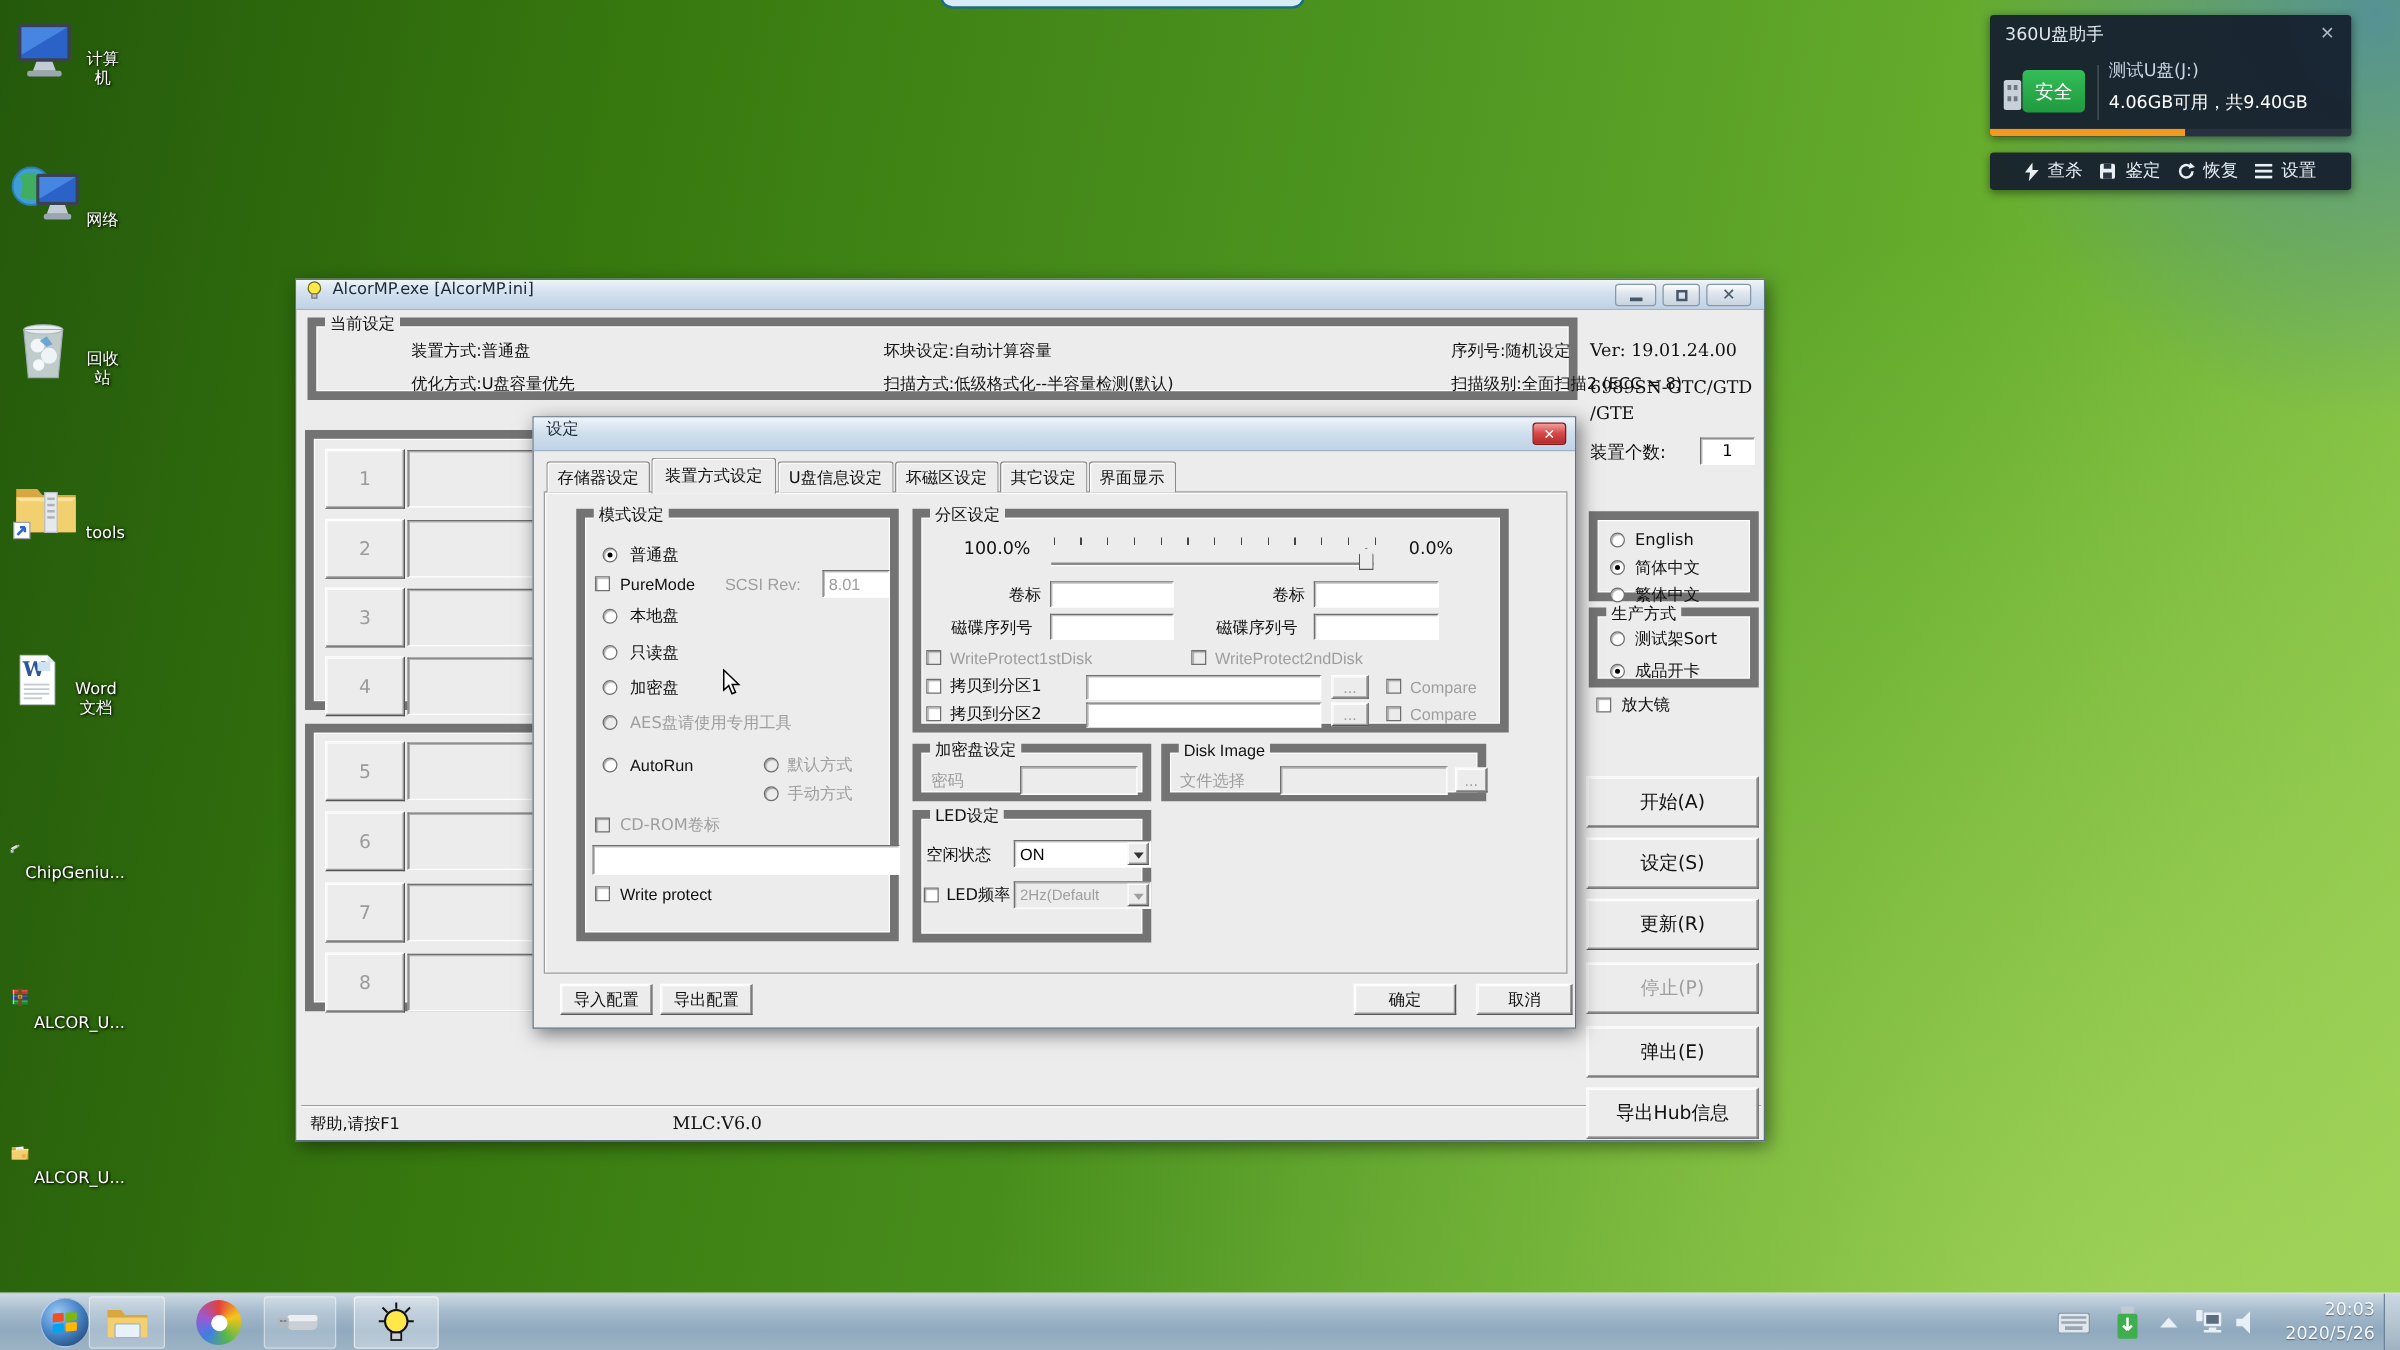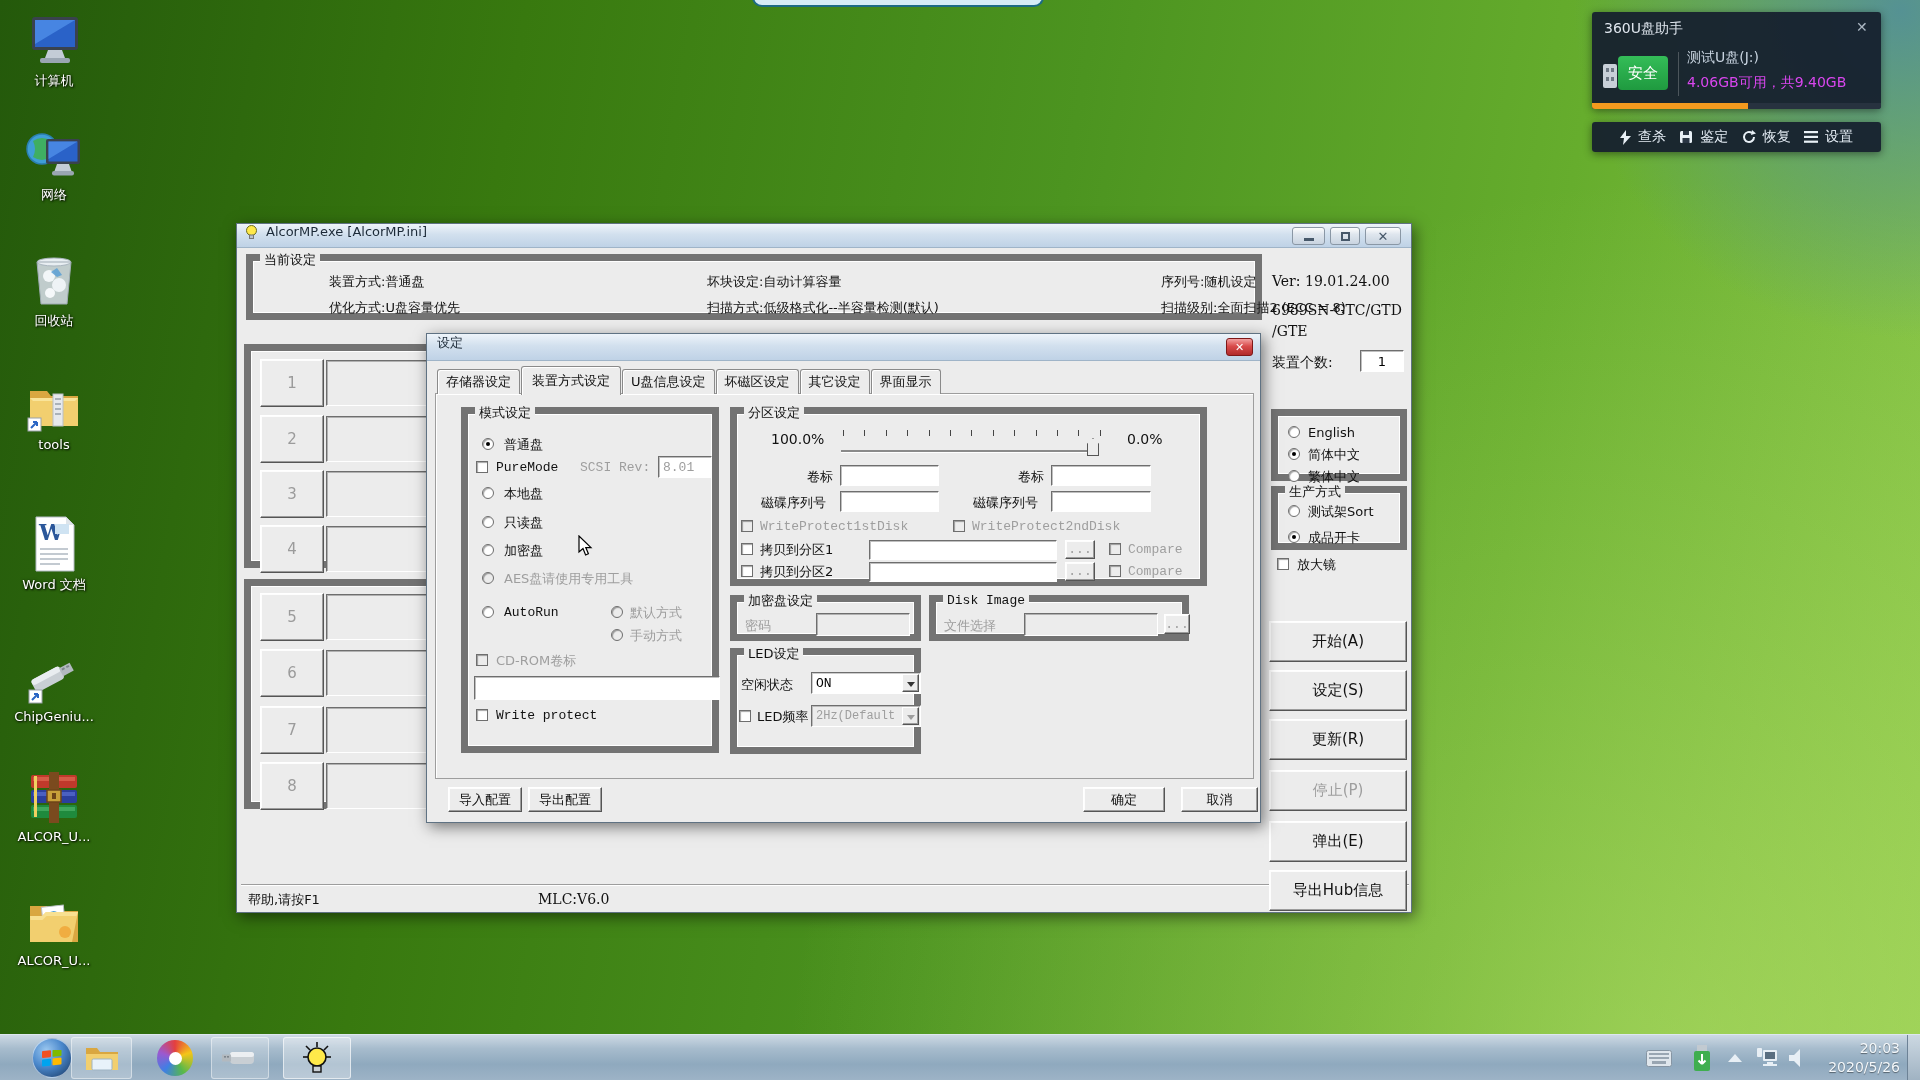--- a/index.html
+++ b/index.html
@@ -8,21 +8,21 @@
     position:relative;
     font-family:"DejaVu Sans",sans-serif;
     background:
       radial-gradient(circle at 99% 1%, rgba(78,138,162,.85) 0%, rgba(78,138,162,0) 15%),
       radial-gradient(circle at 88% 100%, rgba(200,235,120,.45) 0%, rgba(200,235,120,0) 45%),
       linear-gradient(100deg,#24590b 0%,#38790f 25%,#4c9420 52%,#66ad2d 76%,#8cc84a 100%);
   }
   .w{position:absolute}
   .lbl{position:absolute;font-size:13px;line-height:15px;white-space:nowrap;color:#111}
   .dis{color:#9e9e9e !important}
-  .mono{font-family:Liberation Mono, monospace}
+  .mono{font-family:Liberation Sans, sans-serif}
   
   .btn{background:#ececec;border:1px solid;border-color:#fff #555 #555 #fff;box-shadow:inset -1px -1px 0 #9c9c9c,inset 1px 1px 0 #fdfdfd;
        display:flex;align-items:center;justify-content:center;font-size:13px;color:#111;cursor:default;white-space:nowrap}
   .tb{background:#fff;border:1px solid;border-color:#6e6e6e #fff #fff #6e6e6e;box-shadow:inset 1px 1px 0 rgba(0,0,0,.25);font-size:13px;display:flex;align-items:center;padding:0 4px;overflow:hidden;white-space:nowrap}
   .tb.off{background:#ececec;color:#9e9e9e}
   .grp{border:7px solid #737373;box-shadow:inset 1px 1px 0 #fff,inset -1px -1px 0 #fff}
   .lg{position:absolute;top:-9px;left:7px;background:#ececec;padding:0 4px;font-size:13px;line-height:16px;white-space:nowrap;color:#111}
   .radio{width:12px;height:12px;border-radius:50%;background:#fff;border:1px solid #6e6e6e;box-shadow:inset 1px 1px 1px rgba(0,0,0,.35);position:absolute}
   .radio.on::after{content:"";position:absolute;left:3px;top:3px;width:4px;height:4px;border-radius:50%;background:#000}
   .radio.off2{background:#ececec}
@@ -31,21 +31,21 @@
   .dd{position:absolute;background:#fff;border:1px solid;border-color:#6e6e6e #fff #fff #6e6e6e;box-shadow:inset 1px 1px 0 rgba(0,0,0,.2);display:flex;align-items:center;font-size:13px;padding-left:4px;overflow:hidden}
   .dd .arr{position:absolute;right:1px;top:1px;bottom:1px;width:17px;background:#ececec;border:1px solid;border-color:#fff #555 #555 #fff;box-shadow:inset -1px -1px 0 #9c9c9c}
   .dd .arr::after{content:"";position:absolute;left:4px;top:7px;border:4px solid transparent;border-top:5px solid #333}
   .dd.off{background:#ececec;color:#9e9e9e}
   .dd.off .arr::after{border-top-color:#9e9e9e}
   
   .winframe{background:#ececec;border:1px solid #5f7283;box-shadow:3px 4px 14px rgba(0,0,0,.5)}
   .tbar{position:absolute;left:0;top:0;right:0;background:linear-gradient(#eef4fa,#d2e0ee 45%,#bfd2e6);border-bottom:1px solid #9fb4c8;display:flex;align-items:flex-start}
   .capbtn{background:linear-gradient(#fdfdfd,#dfe6ee 40%,#c9d4e0);border:1px solid #8a97a5;border-radius:3px;display:flex;align-items:center;justify-content:center;color:#47586a}
   
-  .dicon{position:absolute;left:8px;width:92px;display:flex;flex-direction:column;align-items:center;gap:3px;cursor:default}
+  .dicon{position:absolute;left:8px;width:92px;display:flex;flex-direction:row;align-items:flex-end;gap:3px;cursor:default}
   .dicon .cap{font-size:13px;color:#fff;text-shadow:1px 1px 2px rgba(0,0,0,.9),0 0 3px rgba(0,0,0,.6);text-align:center;line-height:15px}
   
   .tabs{position:absolute;display:flex;align-items:flex-end;gap:1px}
   .tab{background:#ececec;border:1px solid #8a8a8a;border-bottom:none;border-radius:3px 3px 0 0;padding:3px 8px 3px;font-size:13px;box-shadow:inset 1px 1px 0 #fff;color:#111;white-space:nowrap}
   .tab.active{padding:5px 10px 5px;position:relative;z-index:3;transform:translateY(1px)}
   .ticks{background-image:repeating-linear-gradient(to right,#444 0,#444 1px,transparent 1px,transparent 21.4px)}
   .statusline{border-top:1px solid #9d9d9d;border-bottom:1px solid #fff}
   
   .p360{background:rgba(21,31,46,.94);border-radius:3px;box-shadow:0 2px 8px rgba(0,0,0,.45)}
   .act{display:flex;align-items:center;gap:7px;color:#e3ebf3;font-size:14px}
@@ -438,21 +438,21 @@
     <rect x="6" y="8" width="3" height="4" fill="#6d7884"></rect>
       <rect x="11" y="8" width="3" height="4" fill="#6d7884"></rect>
     <rect x="6" y="17" width="3" height="4" fill="#6d7884"></rect>
       <rect x="11" y="17" width="3" height="4" fill="#6d7884"></rect>
   </svg>
   <div class="w" style="left:26px;top:44px;width:50px;height:34px;background:linear-gradient(#34bd58,#1f9a3f);border-radius:4px;display:flex;align-items:center;justify-content:center;color:#fff;font-size:15px">
     <span>安全</span>
   </div>
   <div class="w" style="left:86px;top:40px;width:1px;height:44px;background:rgba(255,255,255,.22)"></div>
   <span class="lbl" style="left:95px;top:38px;color:#c9d5e1;font-size:14px">测试U盘(J:)</span>
-  <span class="lbl" style="left:95px;top:63px;color:#d946ef;font-size:14px">4.06GB可用，共9.40GB</span>
+  <span class="lbl" style="left:95px;top:63px;color:#ffffff;font-size:14px">4.06GB可用，共9.40GB</span>
   <div class="w" style="left:0;top:91px;width:289px;height:6px;background:#27323f;border-radius:0 0 3px 3px;overflow:hidden">
     <div style="height: 100%; background: rgb(243, 154, 30); width: 54%;"></div>
   </div>
 </div>
 <div class="w p360" style="left:1592px;top:122px;width:289px;height:30px;z-index:7;display:flex;align-items:center;justify-content:space-between;padding:0 28px">
   <div class="act">
     <svg width="11" height="15" viewBox="0 0 11 15">
         <path d="M6 0 L0 8 h4 L3 15 L11 6 h-5 z" fill="#e8f0f6"></path>
       </svg>
     <span>查杀</span>

